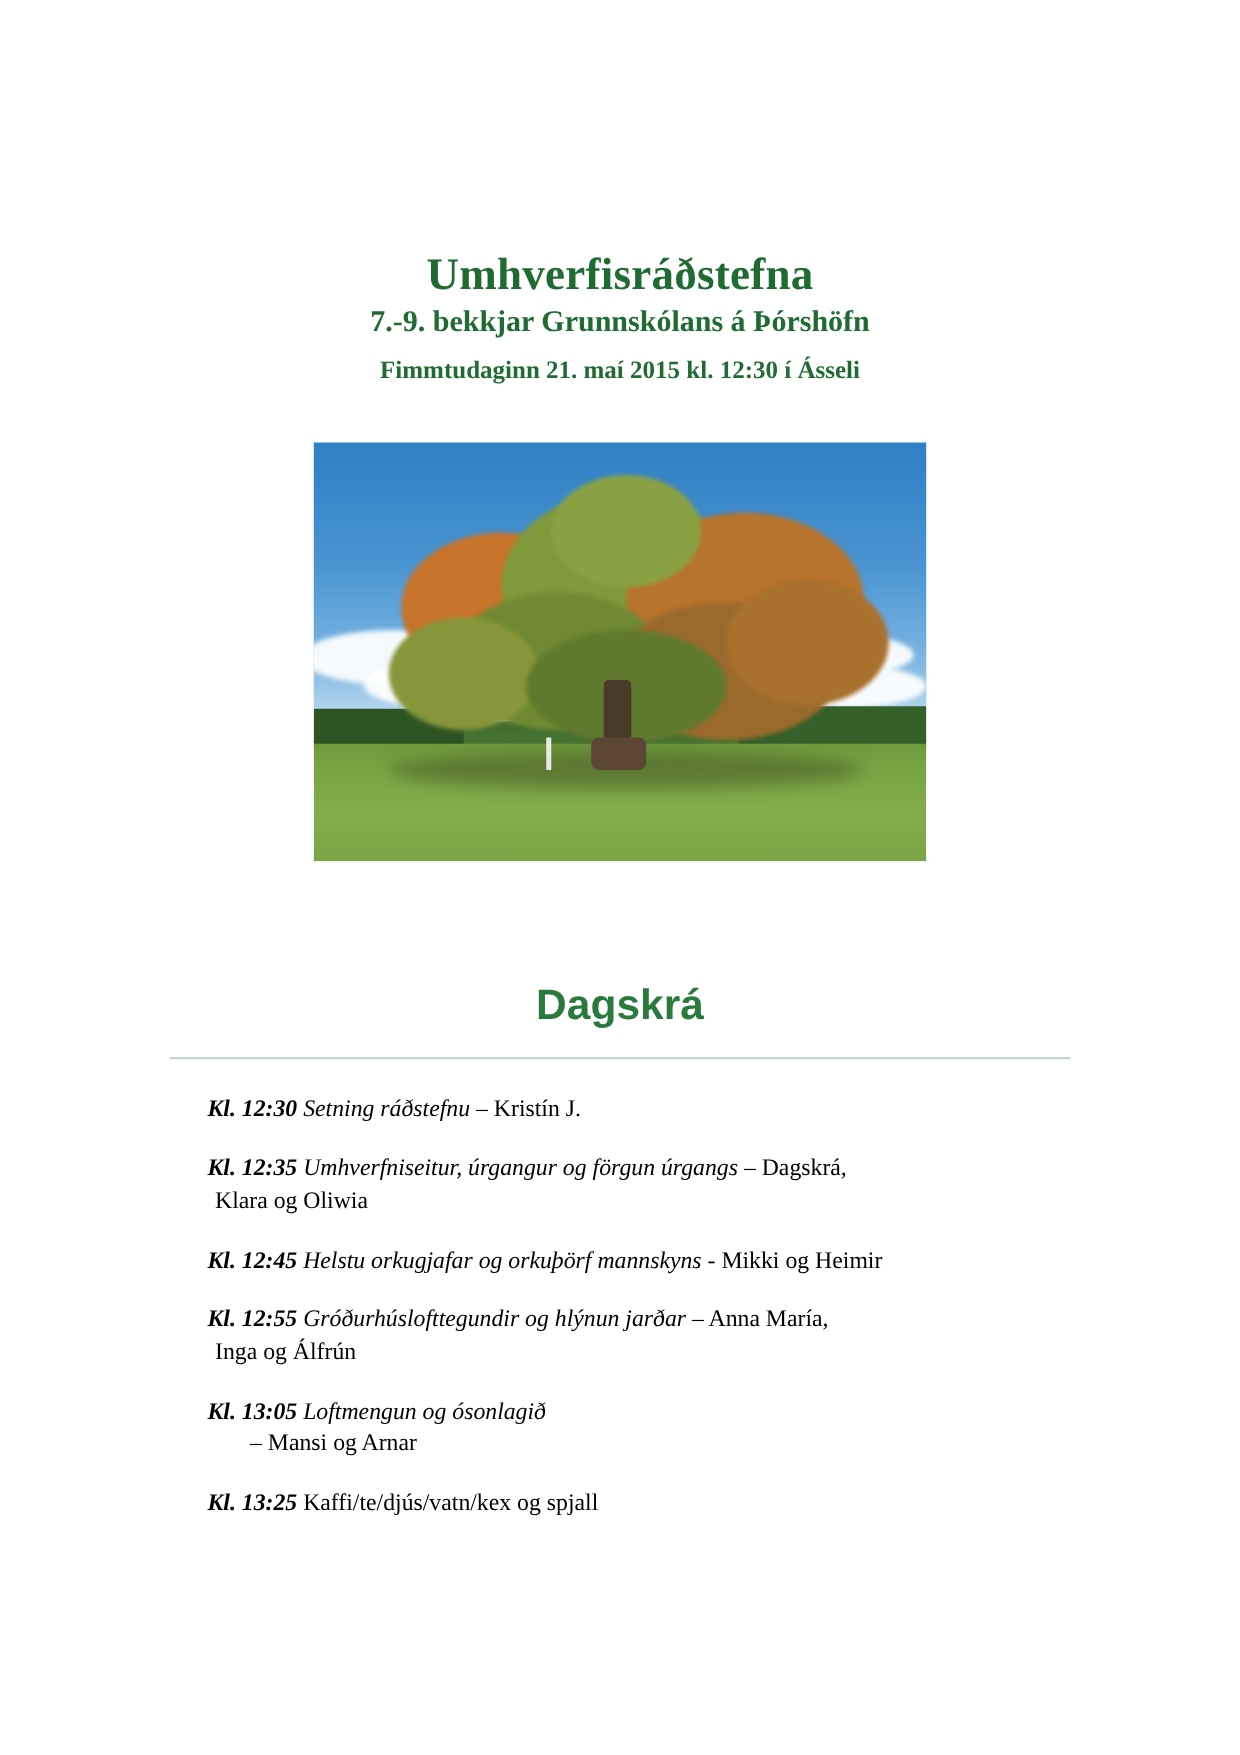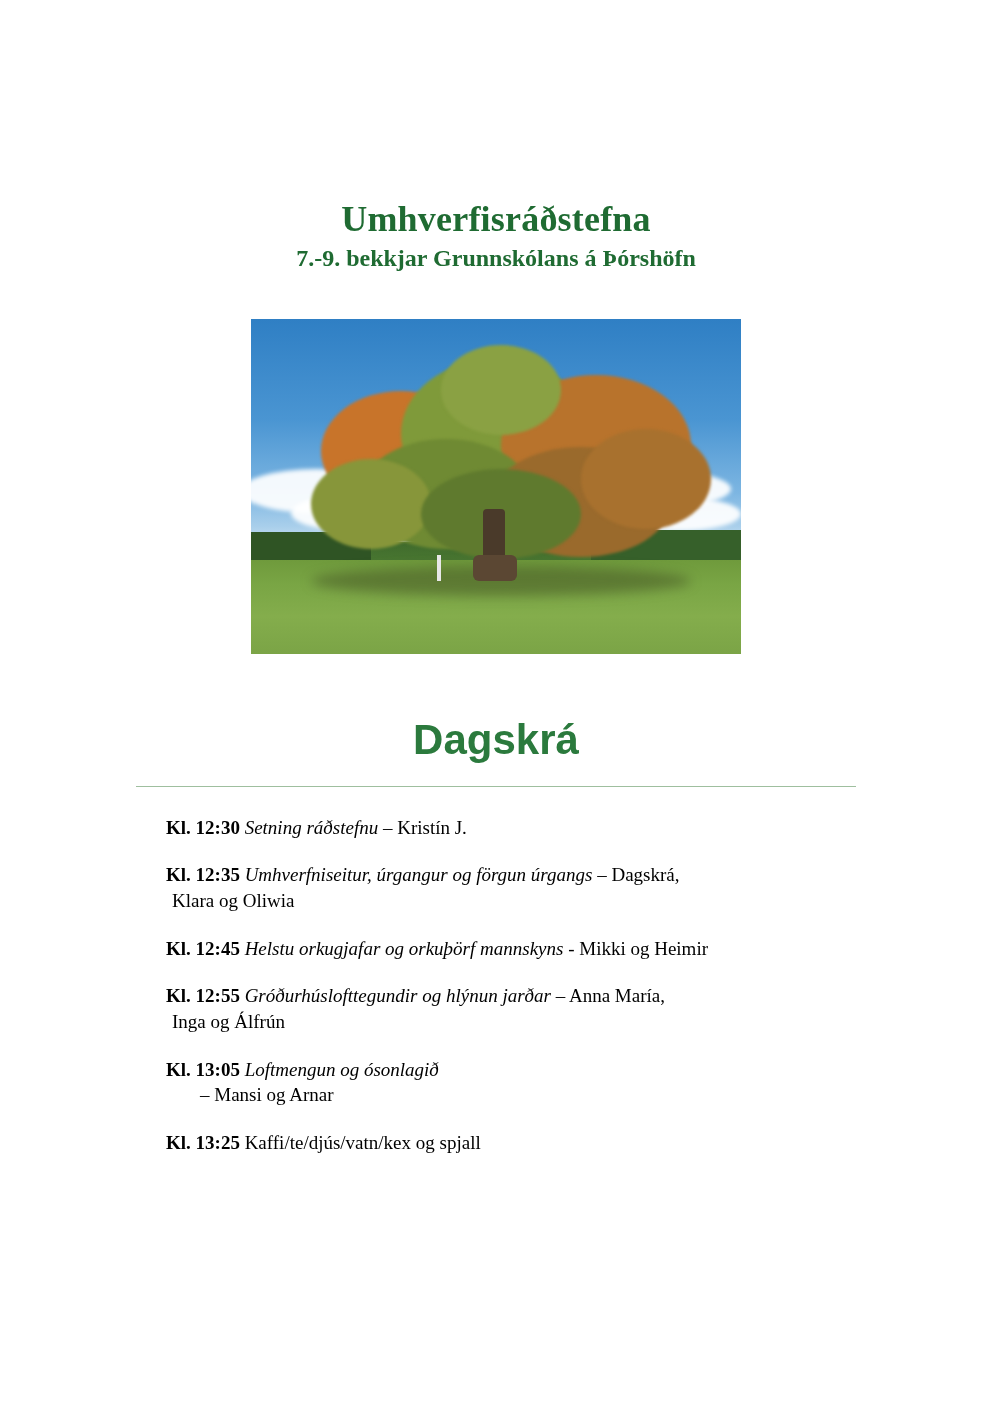--- a/index.html
+++ b/index.html
@@ -147,38 +147,39 @@
   }
   .divider {
     margin: 0 auto;
     width: 720px;
     height: 1px;
     background: #9fbf9f;
     margin-top: 22px;
   }
   .section-title {
     text-align: center;
-    margin-top: 62px;
+    margin-top: 96px;
     font-family: "Liberation Sans", sans-serif;
     font-weight: bold;
-    font-size: 42px;
+    font-size: 34px;
     color: #2b7a3d;
   }
   .agenda {
     margin: 28px auto 0 auto;
     width: 660px;
   }
   .agenda-item {
     font-size: 19px;
     line-height: 1.35;
     margin-bottom: 22px;
     padding-left: 0;
   }
   .agenda-item .time {
     font-weight: bold;
+    font-style: italic;
   }
   .agenda-item .topic {
     font-style: italic;
   }
   .agenda-item .speaker {
     font-style: normal;
   }
   .agenda-item .cont {
     display: block;
     padding-left: 6px;
@@ -188,20 +189,21 @@
   }
 </style>
 </head>
 <body>
 
 <div class="page">
 
   <div class="header">
     <div class="title-line1">Umhverfisráðstefna</div>
     <div class="title-line2">7.-9. bekkjar Grunnskólans á Þórshöfn</div>
+    <div class="subtitle">Fimmtudaginn 21. maí 2015 kl. 12:30 í Ásseli</div>
   </div>
 
   <div class="photo-wrap">
     <div class="photo">
       <div class="cloud c5"></div>
       <div class="cloud c1"></div>
       <div class="cloud c2"></div>
       <div class="cloud c3"></div>
       <div class="cloud c4"></div>
       <div class="cloud c6"></div>

